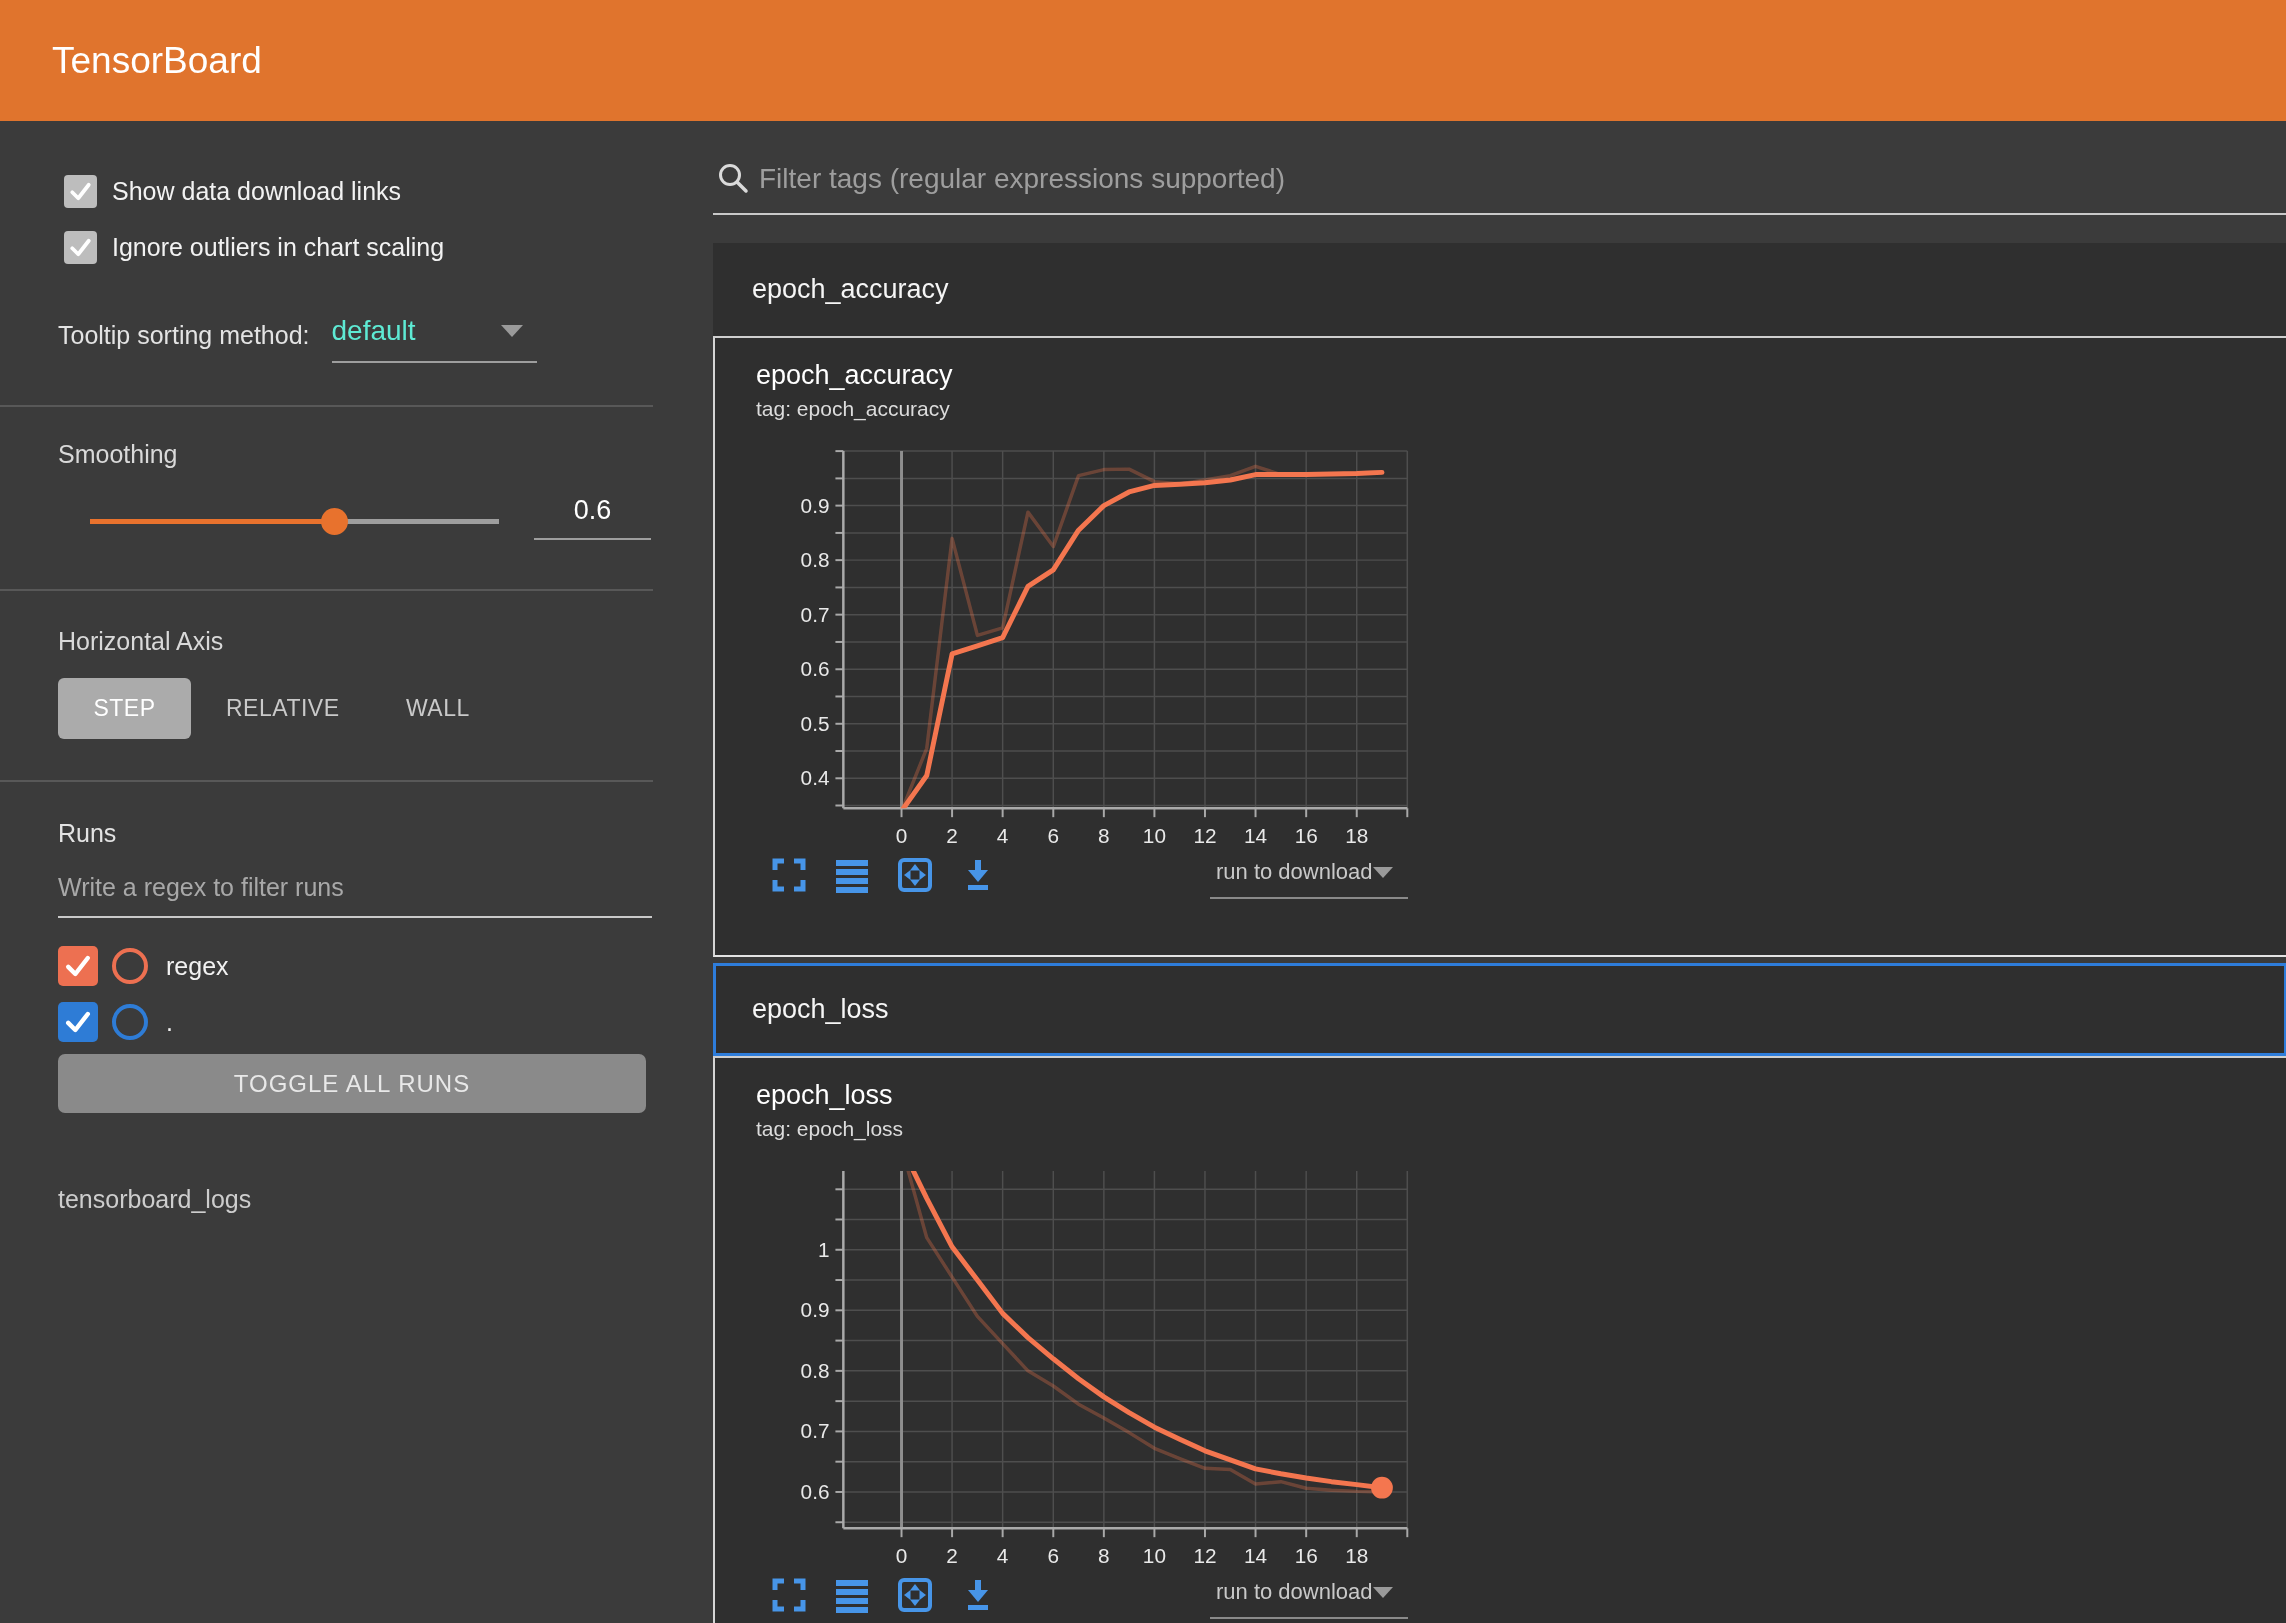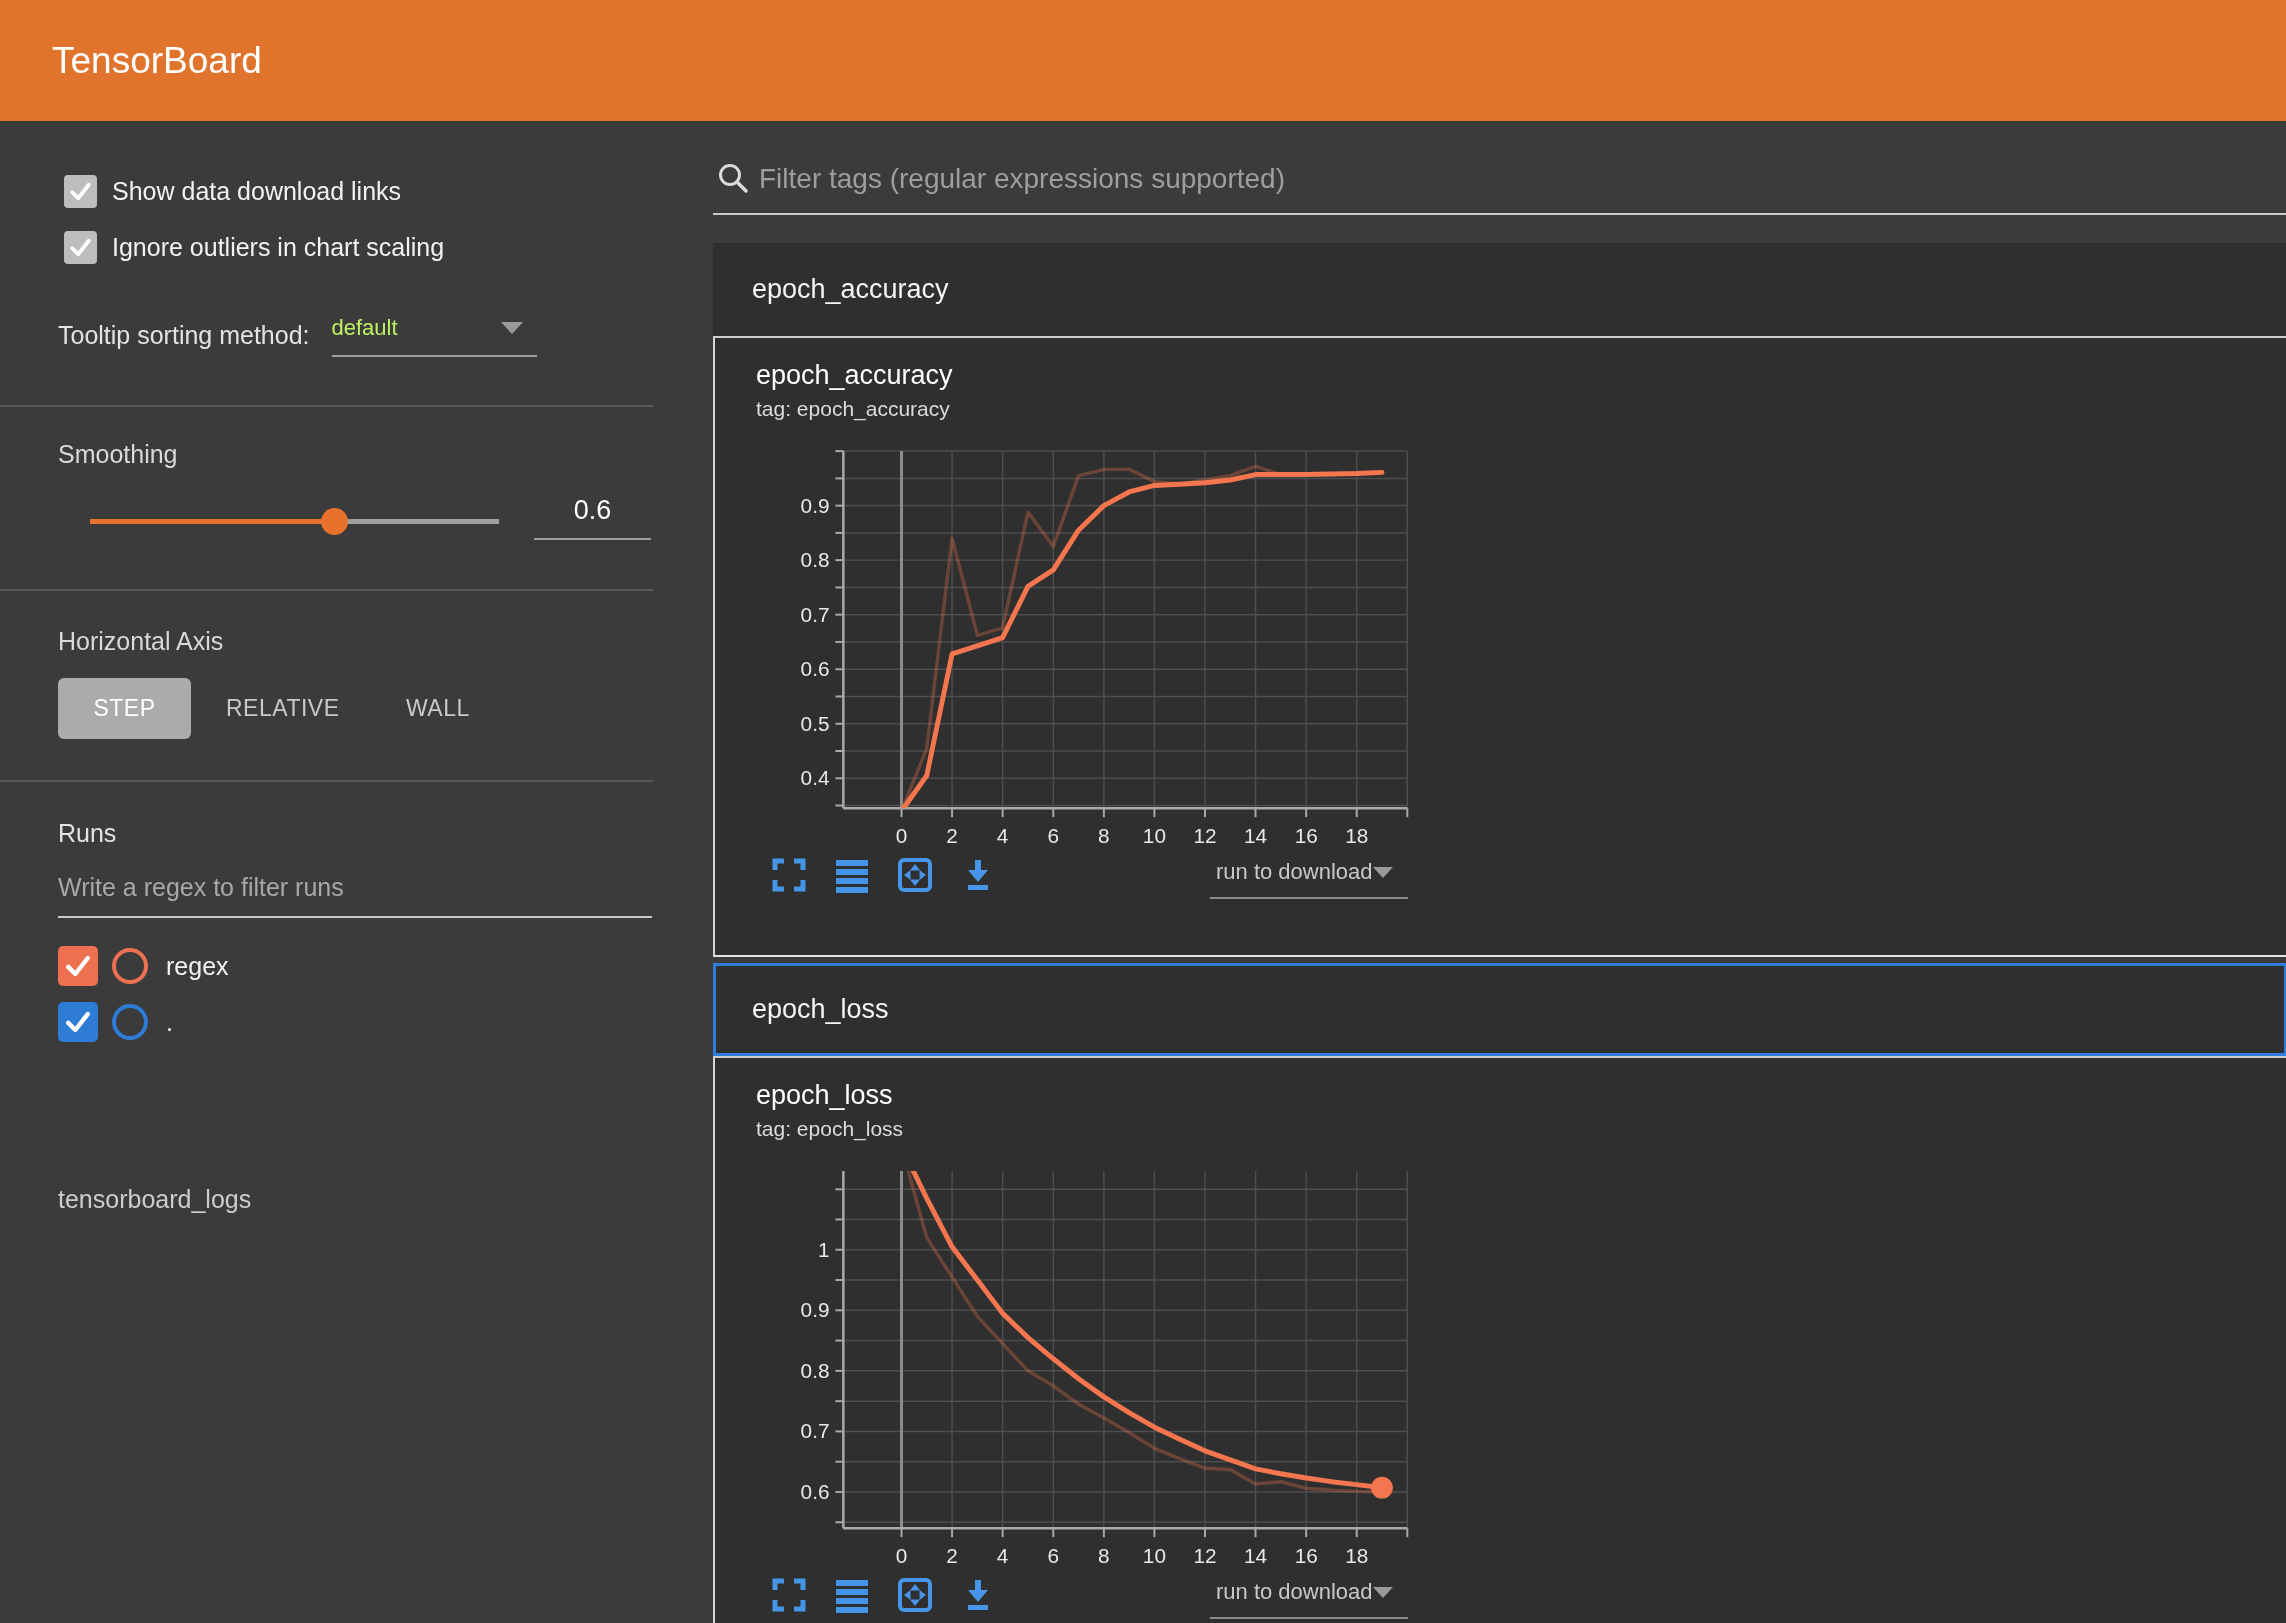--- a/index.html
+++ b/index.html
@@ -21,21 +21,21 @@
   .sb-abs{position:absolute;}
   .chk-row{display:flex;align-items:center;gap:15px;}
   .chk{width:33px;height:33px;border-radius:4px;background:#BDBDBD;flex:0 0 auto;
        display:flex;align-items:center;justify-content:center;cursor:pointer;}
   .chk svg{width:27px;height:27px;}
   .chk-label{font-size:25px;color:#F2F2F2;}
   .ddl-row{display:flex;align-items:flex-start;}
   .ddl-label{font-size:25px;color:#E3E3E3;padding-top:6px;}
   .ddl-box{margin-left:22px;width:205px;display:flex;align-items:center;justify-content:space-between;
         border-bottom:2px solid #9e9e9e;padding-bottom:14px;cursor:pointer;}
-  .ddl-value{font-size:22px;color:#bef264;}
+  .ddl-value{font-size:28px;color:#5eead4;}
   .caret{width:0;height:0;border-left:11px solid transparent;border-right:11px solid transparent;
         border-top:12px solid #9a9a9a;margin-right:14px;}
   .divider{position:absolute;left:0;width:653px;height:2px;background:#585858;}
   .sec-label{font-size:25px;color:#D9D9D9;}
   .slider{position:absolute;left:90px;width:409px;height:27px;cursor:pointer;}
   .slider .track{position:absolute;left:0;right:0;top:11px;height:5px;background:#9e9e9e;}
   .slider .fill{position:absolute;left:0;top:11px;height:5px;width:60%;background:#E8722D;}
   .slider .thumb{position:absolute;left:calc(60% - 14px);top:0;width:27px;height:27px;
         border-radius:50%;background:#E8722D;}
   .sm-value{position:absolute;left:534px;width:117px;text-align:center;font-size:27px;color:#fff;
@@ -155,20 +155,21 @@
     <div class="run-row" style="top:881px;">
       <div class="run-chk" style="background: rgb(46, 124, 214);">
         <svg viewBox="0 0 36 36">
             <polyline points="7,19 15,27 29,9" fill="none" stroke="#fff" stroke-width="5" stroke-linecap="round" stroke-linejoin="round"></polyline>
           </svg>
       </div>
       <div class="run-circle" style="border-color: rgb(46, 124, 214);"></div>
       <div class="run-label">.</div>
     </div>
 
+    <div class="toggle-btn">TOGGLE ALL RUNS</div>
     <div class="dir-label">tensorboard_logs</div>
   </div>
 
   <div class="main">
 
     <svg class="search-icon" width="36" height="36" viewBox="0 0 36 36">
       <circle cx="14" cy="14" r="9.5" fill="none" stroke="#DADADA" stroke-width="3"></circle>
       <line x1="21" y1="21" x2="30" y2="30" stroke="#DADADA" stroke-width="3.5" stroke-linecap="round"></line>
     </svg>
     <input class="ghost-input tag-filter" placeholder="Filter tags (regular expressions supported)" style="">

